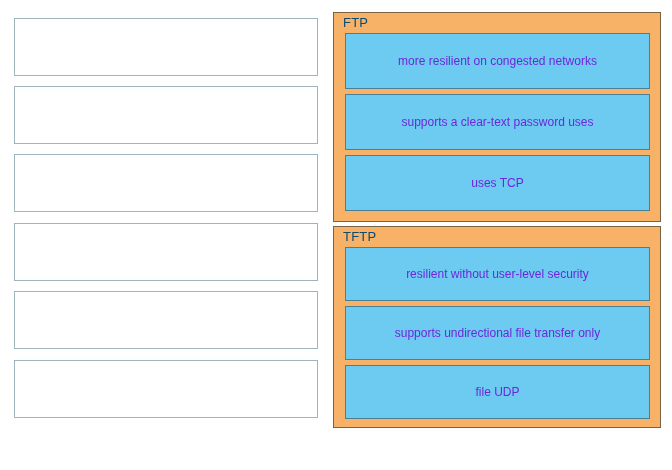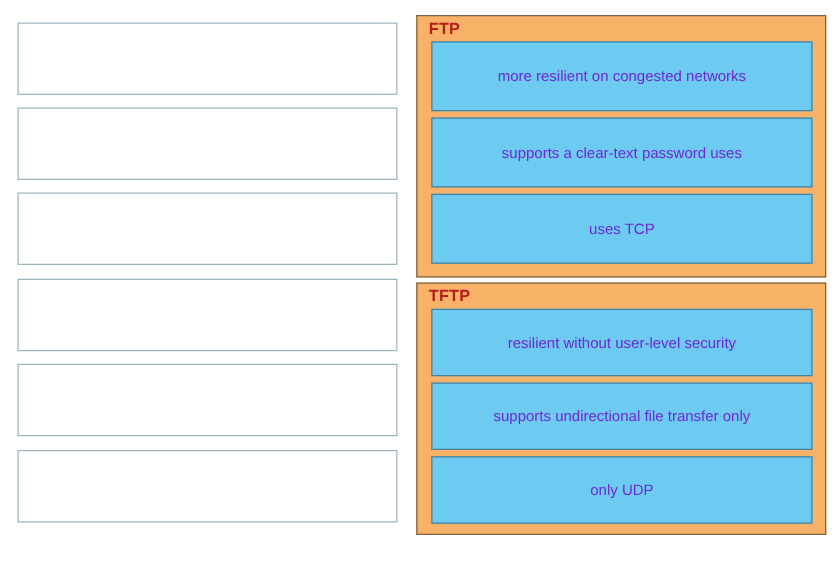--- a/index.html
+++ b/index.html
@@ -58,22 +58,22 @@
     padding: 0;
   }
   .group-ftp  { top: 12px;  height: 210px; }
   .group-tftp { top: 226px; height: 202px; }
 
   .group-title {
     position: absolute;
     left: 9px;
     top: 2px;
     font-size: 13px;
-    font-weight: bold;
-    color: #b91c1c;
+    font-weight: normal;
+    color: #0c4a6e;
     letter-spacing: .2px;
     line-height: 16px;
   }
 
   .items {
     position: absolute;
     left: 11px;
     top: 20px;
     right: 10px;
   }
@@ -114,17 +114,17 @@
       <div class="item">supports a clear-text password uses</div>
       <div class="item">uses TCP</div>
     </div>
   </div>
 
   <div class="group group-tftp">
     <div class="group-title">TFTP</div>
     <div class="items">
       <div class="item">resilient without user-level security</div>
       <div class="item">supports undirectional file transfer only</div>
-      <div class="item">only UDP</div>
+      <div class="item">file UDP</div>
     </div>
   </div>
 
 </div>
 
 </body></html>

